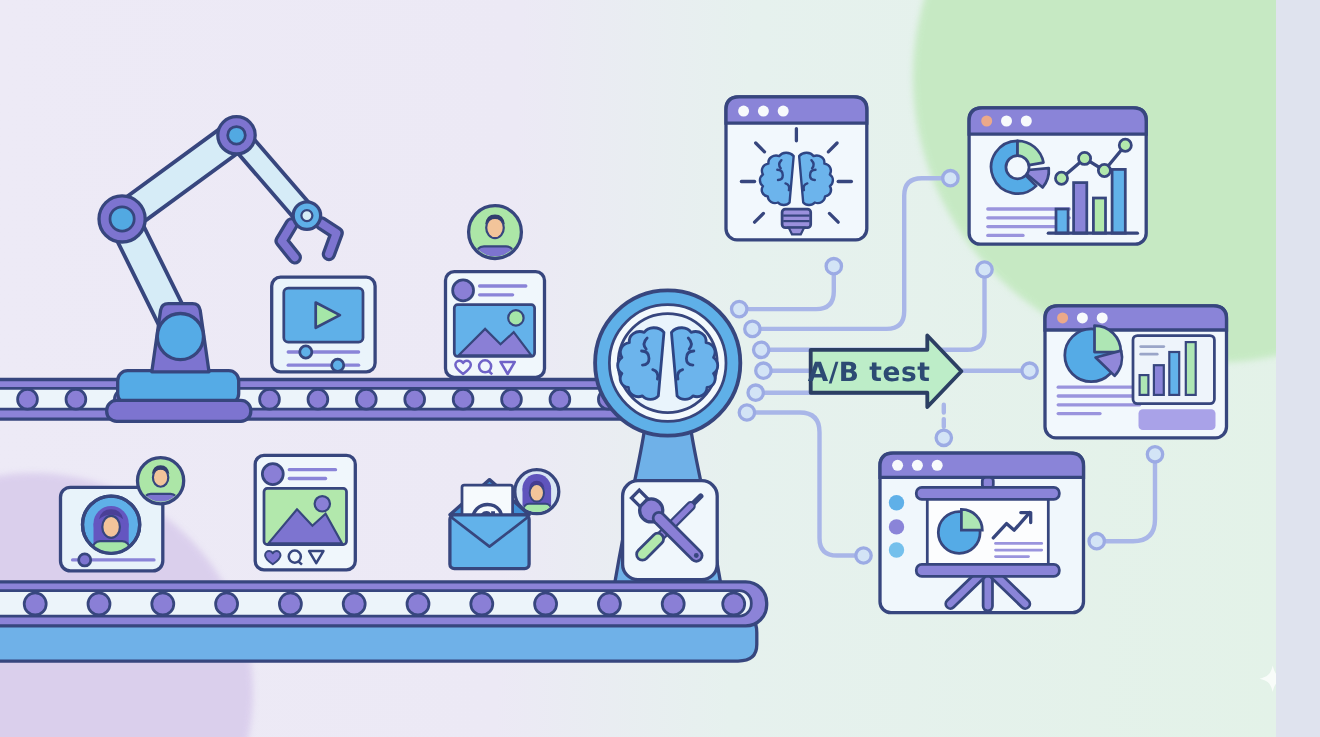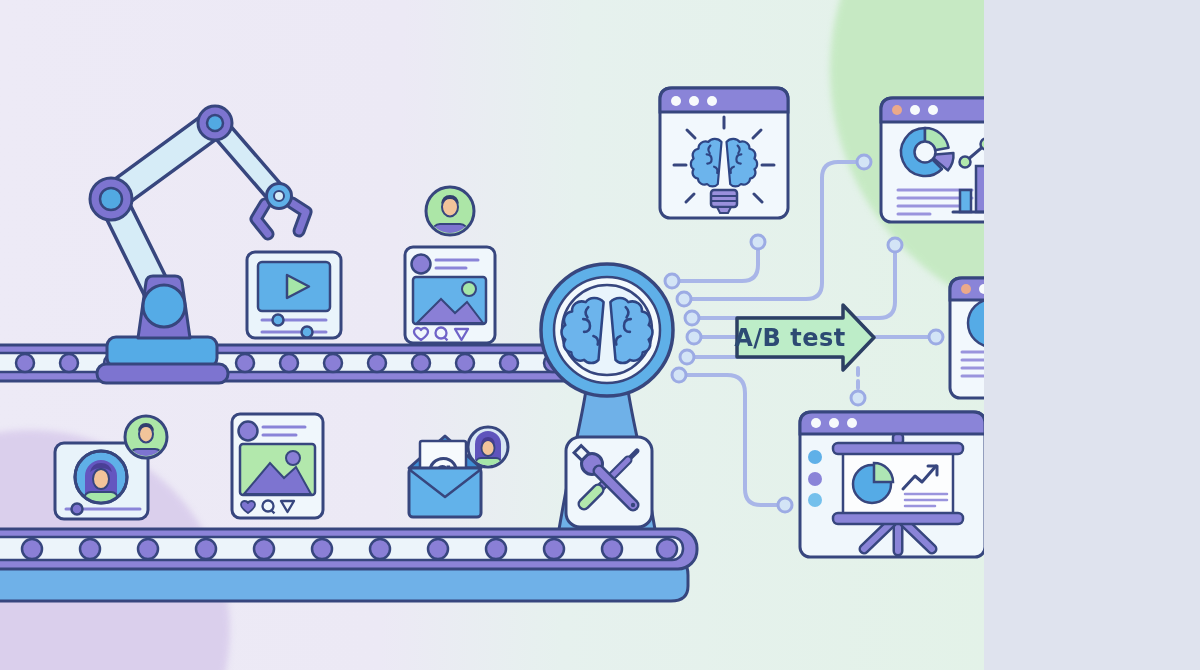--- a/index.html
+++ b/index.html
@@ -1,16 +1,16 @@
 <!DOCTYPE html>
 <html><head>
 <meta charset="utf-8">
 <style>
   html,body{margin:0;padding:0;background:#dfe3ee;}
-  .stage{position:relative;width:984px;height:670px;overflow:hidden;
+  .stage{position:relative;width:1160px;height:670px;overflow:hidden;
          background:linear-gradient(92deg,#edeaf6 0%,#ece9f5 40%,#e6f1ee 58%,#e3f2e8 100%);
          font-family:"DejaVu Sans",sans-serif;}
   .blob{position:absolute;border-radius:50%;filter:blur(3px);}
   .blob-green{left:830px;top:-190px;width:540px;height:520px;background:#bfe8ba;opacity:.8;}
   .blob-purple{left:-170px;top:430px;width:400px;height:400px;background:#d9cdec;opacity:.9;}
   svg.art{position:absolute;left:0;top:0;}
   .abtext{font-weight:bold;font-size:24px;fill:#2d4a73;letter-spacing:.5px;}
   .atsym{font-weight:bold;font-size:34px;fill:#37467e;}
 </style>
 </head>

